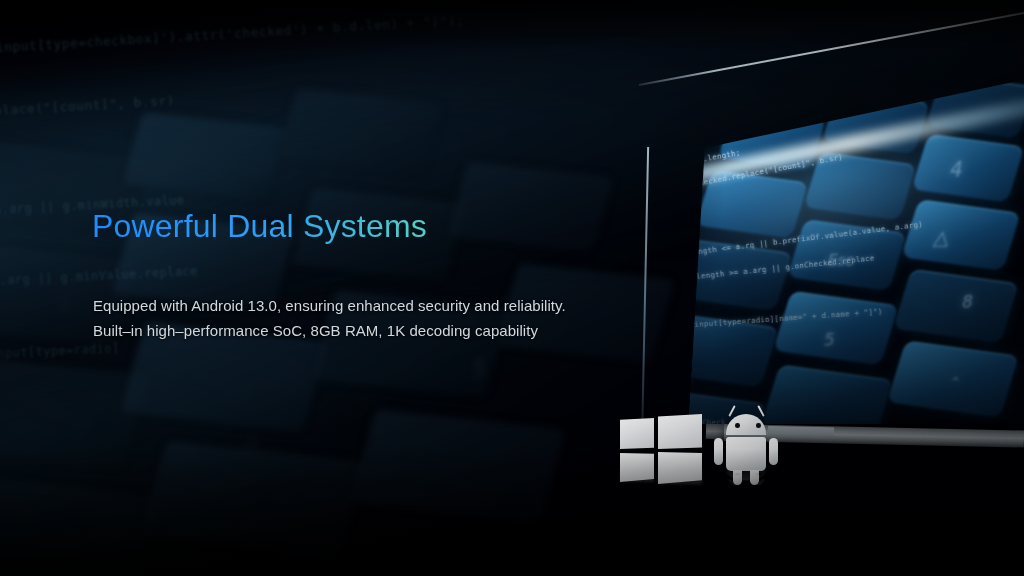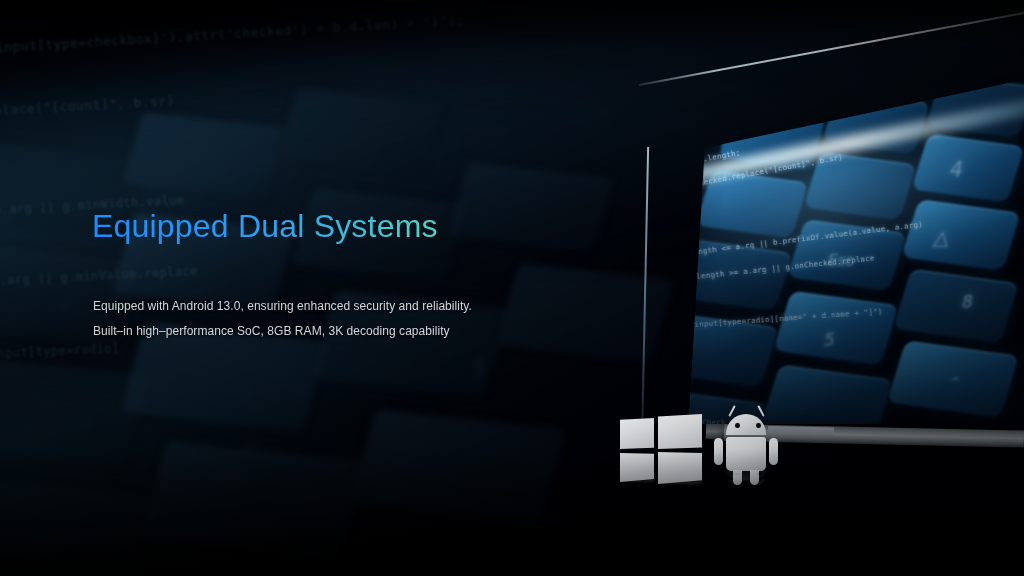--- a/index.html
+++ b/index.html
@@ -296,21 +296,21 @@
     line-height: 44px;
     letter-spacing: .2px;
     color: rgba(60,170,230,0.30);
     filter: blur(9px);
     white-space: nowrap;
     z-index: -1;
   }
   #bullets { margin: 46px 0 0 1px; padding: 0; list-style: none; }
   #bullets li {
     color: #d3d8dd;
-    font-size: 12px;
+    font-size: 15px;
     line-height: 24.5px;
     letter-spacing: .05px;
     white-space: nowrap;
     text-shadow: 0 1px 3px rgba(0,0,0,0.85);
   }
 </style>
 </head>
 <body>
 
 <div id="stage">
@@ -437,20 +437,20 @@
       <div class="and-part and-arm r"></div>
       <div class="and-part and-leg l"></div>
       <div class="and-part and-leg r"></div>
     </div>
   </div>
 
   <div class="bg-vignette"></div>
 
   <div id="copy">
     <div id="headline-glow">Powerful Dual Systems</div>
-    <h1 id="headline">Equipped Dual Systems</h1>
+    <h1 id="headline">Powerful Dual Systems</h1>
     <ul id="bullets">
       <li>Equipped with Android 13.0, ensuring enhanced security and reliability.</li>
-      <li>Built–in high–performance SoC, 8GB RAM, 3K decoding capability</li>
+      <li>Built–in high–performance SoC, 8GB RAM, 1K decoding capability</li>
     </ul>
   </div>
 
 </div>
 
 </body></html>

